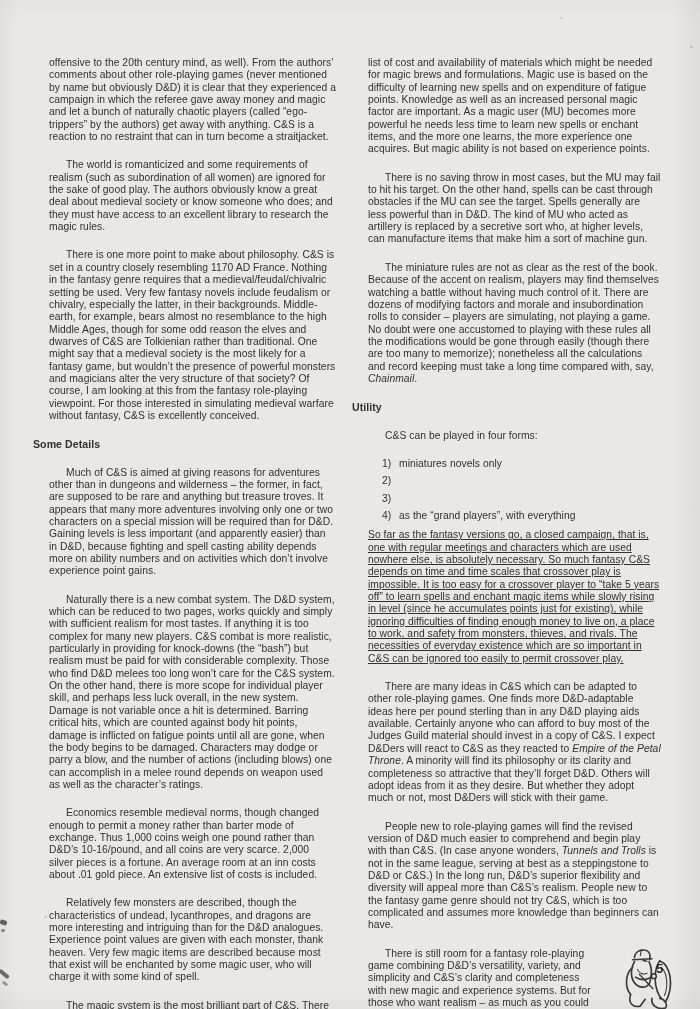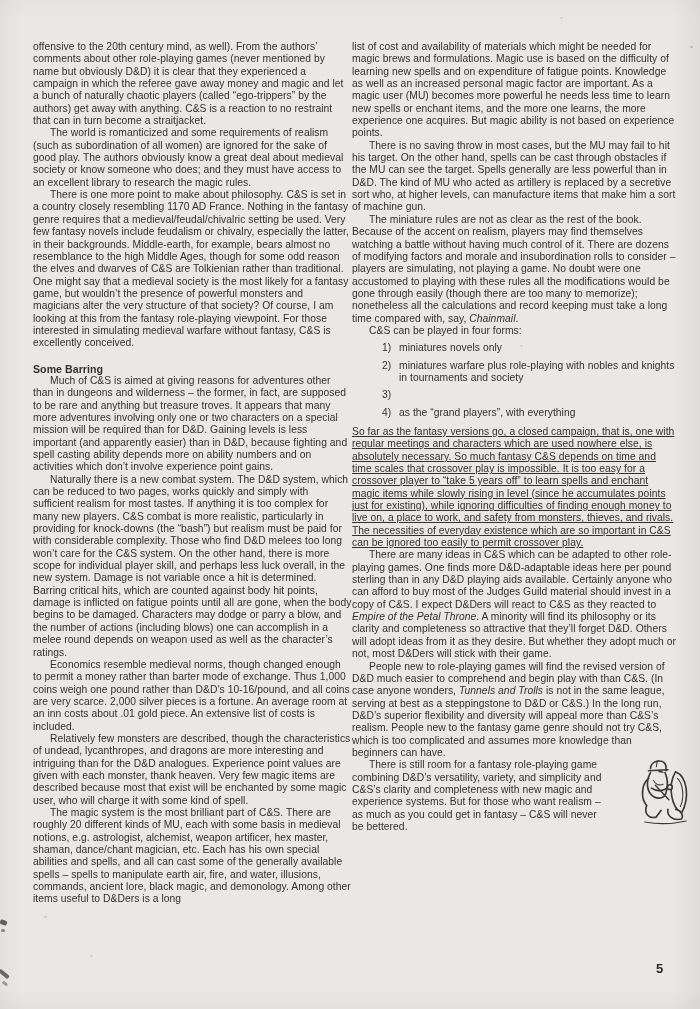--- a/index.html
+++ b/index.html
@@ -16,21 +16,21 @@
     color:#33312e;
   }
   .col {
     position:absolute; top:41px;
     font-size:10.3px; line-height:12.35px;
     letter-spacing:0.05px;
     text-align:left;
   }
   .col-left  { left:33px;  width:319px; }
   .col-right { left:352px; width:325px; }
-  .para { margin:0; }
+  .para { margin:16px; }
   .para.indent { text-indent:17px; }
   .para.gap { margin-top:7px;text-decoration:underline; }
   h3.section-heading {
     font-size:10.6px; line-height:12.35px;
     font-weight:bold; margin:13px 0 0 0;
   }
   .list { margin:0; }
   .list-item { display:flex; margin-top:5px; padding-left:30px; }
   .list-num { flex:none; width:17px; }
   .list-text { flex:1; }
@@ -59,40 +59,40 @@
   .s6 { left:306px; top:381px; opacity:0.25; }
 </style>
 </head>
 <body>
 
 <div class="page">
   <div class="col col-left" id="col-left">
       <p class="para"><span>offensive to the 20th century mind, as well). From the authors’ comments about other role-playing games (never mentioned by name but obviously D&amp;D) it is clear that they experienced a campaign in which the referee gave away money and magic and let a bunch of naturally chaotic players (called “ego-trippers” by the authors) get away with anything. C&amp;S is a reaction to no restraint that can in turn become a straitjacket.</span></p>
       <p class="para indent"><span>The world is romanticized and some requirements of realism (such as subordination of all women) are ignored for the sake of good play. The authors obviously know a great deal about medieval society or know someone who does; and they must have access to an excellent library to research the magic rules.</span></p>
       <p class="para indent"><span>There is one more point to make about philosophy. C&amp;S is set in a country closely resembling 1170 AD France. Nothing in the fantasy genre requires that a medieval/feudal/chivalric setting be used. Very few fantasy novels include feudalism or chivalry, especially the latter, in their backgrounds. Middle-earth, for example, bears almost no resemblance to the high Middle Ages, though for some odd reason the elves and dwarves of C&amp;S are Tolkienian rather than traditional. One might say that a medieval society is the most likely for a fantasy game, but wouldn’t the presence of powerful monsters and magicians alter the very structure of that society? Of course, I am looking at this from the fantasy role-playing viewpoint. For those interested in simulating medieval warfare without fantasy, C&amp;S is excellently conceived.</span></p>
-      <h3 class="section-heading">Some Barring</h3>
+      <h3 class="section-heading">Some Details</h3>
       <p class="para indent"><span>Much of C&amp;S is aimed at giving reasons for adventures other than in dungeons and wilderness – the former, in fact, are supposed to be rare and anything but treasure troves. It appears that many more adventures involving only one or two characters on a special mission will be required than for D&amp;D. Gaining levels is less important (and apparently easier) than in D&amp;D, because fighting and spell casting ability depends more on ability numbers and on activities which don’t involve experience point gains.</span></p>
       <p class="para indent"><span>Naturally there is a new combat system. The D&amp;D system, which can be reduced to two pages, works quickly and simply with sufficient realism for most tastes. If anything it is too complex for many new players. C&amp;S combat is more realistic, particularly in providing for knock-downs (the “bash”) but realism must be paid for with considerable complexity. Those who find D&amp;D melees too long won’t care for the C&amp;S system. On the other hand, there is more scope for individual player skill, and perhaps less luck overall, in the new system. Damage is not variable once a hit is determined. Barring critical hits, which are counted against body hit points, damage is inflicted on fatigue points until all are gone, when the body begins to be damaged. Characters may dodge or parry a blow, and the number of actions (including blows) one can accomplish in a melee round depends on weapon used as well as the character’s ratings.</span></p>
       <p class="para indent"><span>Economics resemble medieval norms, though changed enough to permit a money rather than barter mode of exchange. Thus 1,000 coins weigh one pound rather than D&amp;D’s 10-16/pound, and all coins are very scarce. 2,000 silver pieces is a fortune. An average room at an inn costs about .01 gold piece. An extensive list of costs is included.</span></p>
       <p class="para indent"><span>Relatively few monsters are described, though the characteristics of undead, lycanthropes, and dragons are more interesting and intriguing than for the D&amp;D analogues. Experience point values are given with each monster, thank heaven. Very few magic items are described because most that exist will be enchanted by some magic user, who will charge it with some kind of spell.</span></p>
       <p class="para indent"><span>The magic system is the most brilliant part of C&amp;S. There are roughly 20 different kinds of MU, each with some basis in medieval notions, e.g. astrologist, alchemist, weapon artificer, hex master, shaman, dance/chant magician, etc. Each has his own special abilities and spells, and all can cast some of the generally available spells – spells to manipulate earth air, fire, and water, illusions, commands, ancient lore, black magic, and demonology. Among other items useful to D&amp;Ders is a long</span></p>
     </div>
   <div class="col col-right" id="col-right">
       <p class="para"><span>list of cost and availability of materials which might be needed for magic brews and formulations. Magic use is based on the difficulty of learning new spells and on expenditure of fatigue points. Knowledge as well as an increased personal magic factor are important. As a magic user (MU) becomes more powerful he needs less time to learn new spells or enchant items, and the more one learns, the more experience one acquires. But magic ability is not based on experience points.</span></p>
       <p class="para indent"><span>There is no saving throw in most cases, but the MU may fail to hit his target. On the other hand, spells can be cast through obstacles if the MU can see the target. Spells generally are less powerful than in D&amp;D. The kind of MU who acted as artillery is replaced by a secretive sort who, at higher levels, can manufacture items that make him a sort of machine gun.</span></p>
       <p class="para indent"><span>The miniature rules are not as clear as the rest of the book. Because of the accent on realism, players may find themselves watching a battle without having much control of it. There are dozens of modifying factors and morale and insubordination rolls to consider – players are simulating, not playing a game. No doubt were one accustomed to playing with these rules all the modifications would be gone through easily (though there are too many to memorize); nonetheless all the calculations and record keeping must take a long time compared with, say, </span><span class="it">Chainmail</span><span>.</span></p>
+      <h3 class="section-heading">Utility</h3>
       <p class="para indent"><span>C&amp;S can be played in four forms:</span></p>
       <div class="list">
         <div class="list-item">
           <span class="list-num">1)</span>
           <span class="list-text">miniatures novels only</span>
         </div>
         <div class="list-item">
           <span class="list-num">2)</span>
-          <span class="list-text">miniatures warfare plus role-playing with nobles and knights in tournaments and society</span>
         </div>
         <div class="list-item">
           <span class="list-num">3)</span>
         </div>
         <div class="list-item">
           <span class="list-num">4)</span>
           <span class="list-text">as the “grand players”, with everything</span>
         </div>
       </div>
       <p class="para gap"><span>So far as the fantasy versions go, a closed campaign, that is, one with regular meetings and characters which are used nowhere else, is absolutely necessary. So much fantasy C&amp;S depends on time and time scales that crossover play is impossible. It is too easy for a crossover player to “take 5 years off” to learn spells and enchant magic items while slowly rising in level (since he accumulates points just for existing), while ignoring difficulties of finding enough money to live on, a place to work, and safety from monsters, thieves, and rivals. The necessities of everyday existence which are so important in C&amp;S can be ignored too easily to permit crossover play.</span></p>

